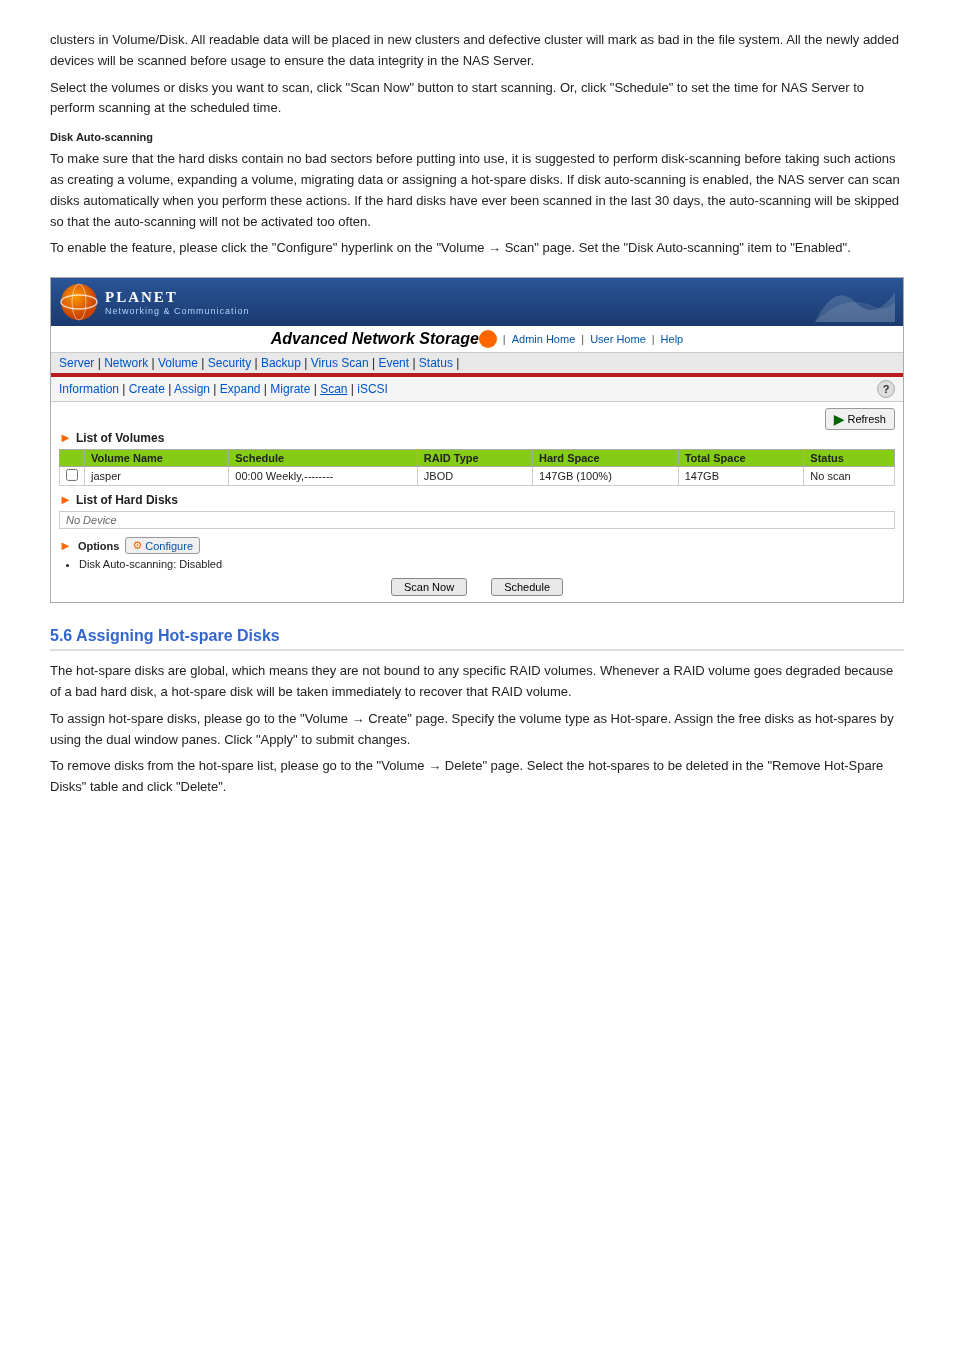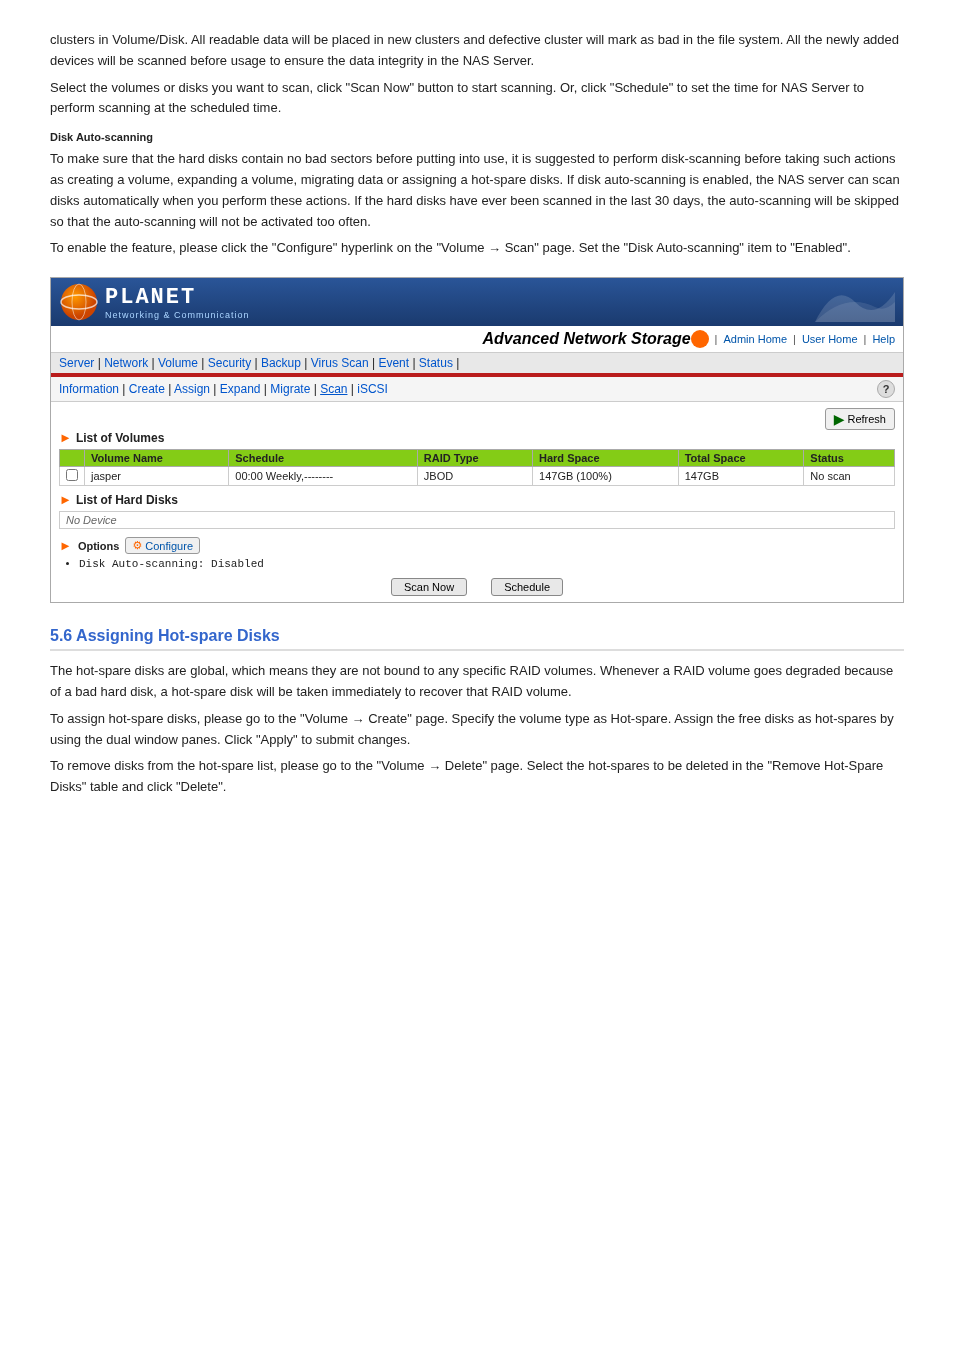--- a/index.html
+++ b/index.html
@@ -28,38 +28,38 @@
     }
     .nas-header {
       background: linear-gradient(to bottom, #2a5598 0%, #1a3a6e 100%);
       display: flex;
       align-items: center;
       justify-content: space-between;
       padding: 4px 8px;
     }
     .planet-logo-text {
       color: #fff;
-      font-size: 22px;
-      font-weight: bold;
-      font-family: Liberation Mono, monospace;
+      font-size: 15px;
+      font-weight: bold;
+      font-family: Liberation Serif, serif;
       letter-spacing: 2px;
     }
     .planet-logo-sub {
       color: #aad4ff;
       font-size: 9px;
       display: block;
       letter-spacing: 1px;
     }
     .nas-title-bar {
       background: #fff;
       border-bottom: 1px solid #ccc;
       padding: 4px 8px;
       display: flex;
       align-items: center;
-      justify-content: flex-end;
+      justify-content: center;
     }
     .nas-title {
       font-size: 16px;
       font-weight: bold;
       font-style: italic;
       color: #000;
     }
     .nas-nav-links {
       font-size: 11px;
       color: #555;
@@ -188,21 +188,20 @@
       cursor: pointer;
       display: inline-flex;
       align-items: center;
       gap: 3px;
       color: #0055aa;
     }
     .options-list {
       margin-left: 20px;
       list-style: disc;
       font-size: 11px;
-      font-family: Liberation Mono, monospace;
     }
     .btn-row {
       margin-top: 8px;
       display: flex;
       gap: 24px;
       justify-content: center;
     }
     .nas-btn {
       background: #e8e8e8;
       border: 1px solid #888;

